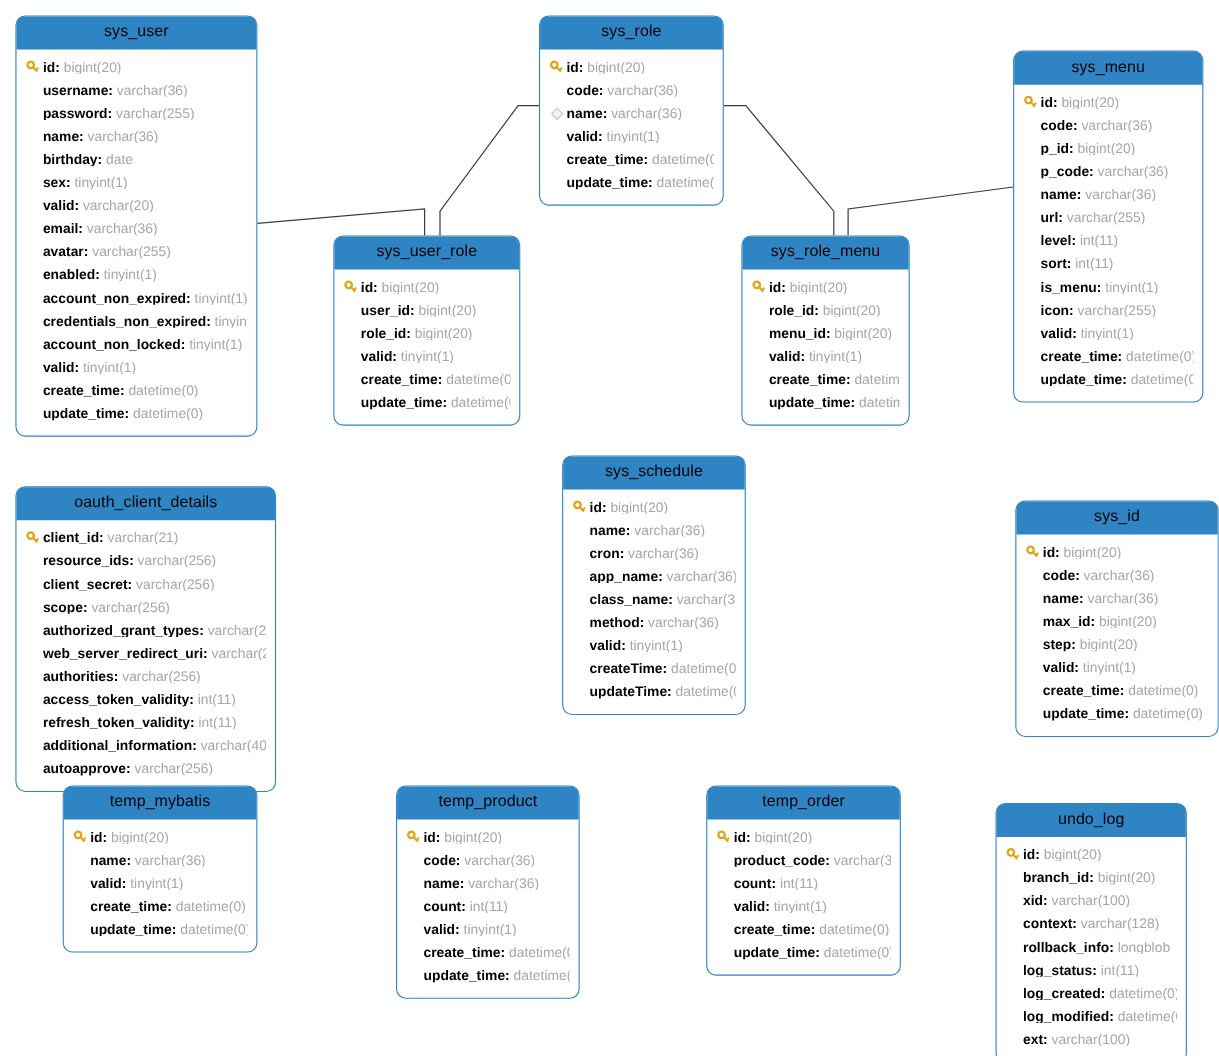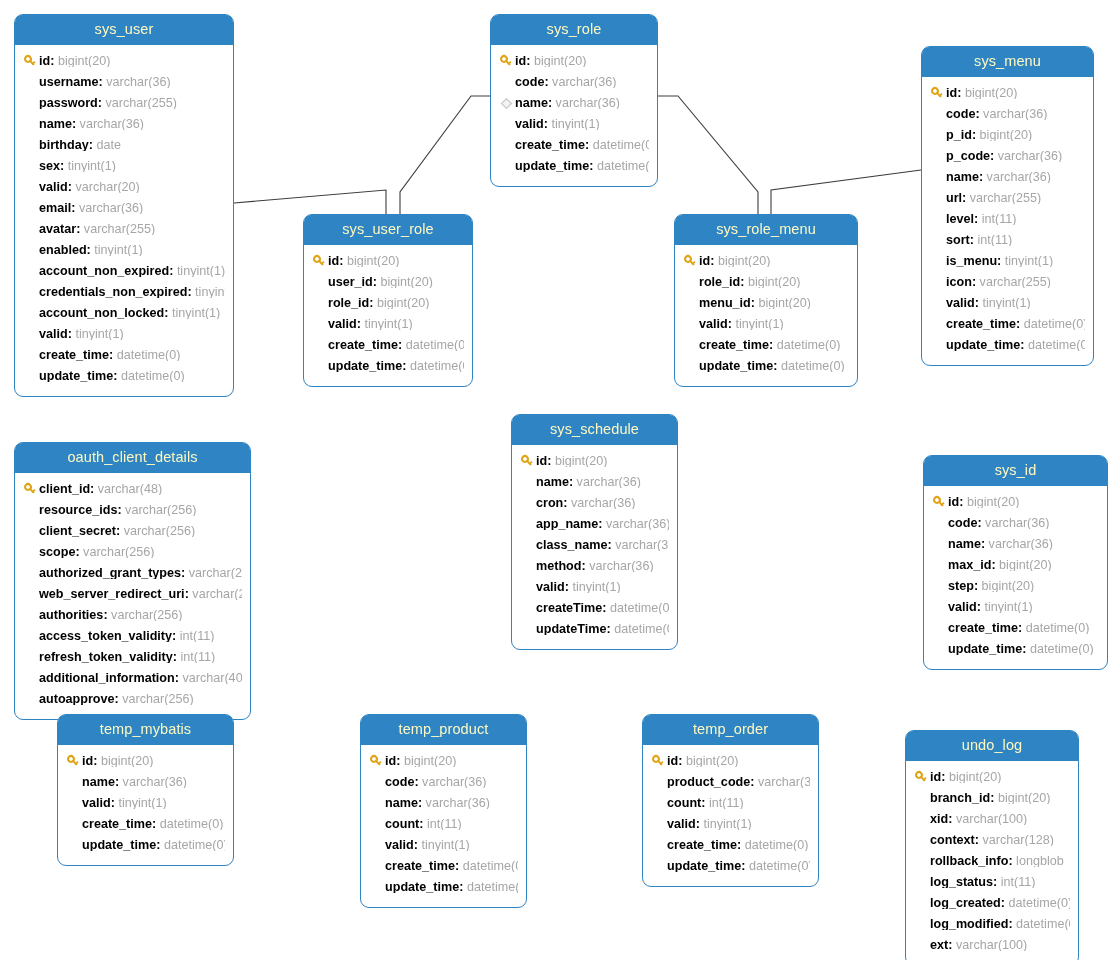--- a/index.html
+++ b/index.html
@@ -32,21 +32,21 @@
     position: absolute;
     box-sizing: border-box;
     background: #ffffff;
     border: 1.6px solid #2f84c4;
     border-radius: 9px;
     z-index: 2;
     box-shadow: 0 0 0 0 rgba(0,0,0,0);
   }
   .entity-header {
     background: #2f84c4;
-    color: #fef9c3;
+    color: #000000;
     font-size: 14.5px;
     text-align: center;
     padding: 6px 4px 7px 4px;
     border-radius: 7px 7px 0 0;
     letter-spacing: 0.1px;
     line-height: 1.15;
   }
   .entity-body {
     padding: 6px 0 9px 0;
   }
@@ -306,21 +306,21 @@
         <div class="field-row">
           <span class="field-icon"></span>
           <span class="field-text"><span class="field-name">create_time</span><span class="colon">: </span><span class="field-type">datetime(0)</span></span>
         </div>
         <div class="field-row">
           <span class="field-icon"></span>
           <span class="field-text"><span class="field-name">update_time</span><span class="colon">: </span><span class="field-type">datetime(0)</span></span>
         </div>
       </div>
     </div>
-    <div class="entity" style="left: 674px; top: 214px; width: 184px;">
+    <div class="entity" style="left: 674px; top: 214px; width: 153px;">
       <div class="entity-header">sys_role_menu</div>
       <div class="entity-body">
         <div class="field-row">
           <span class="field-icon">
             <svg width="14" height="14" viewBox="0 0 14 14">
               <g transform="rotate(-45 7 7)">
                 <circle cx="7" cy="4.1" r="2.9" fill="none" stroke="#e0a416" stroke-width="2.1"></circle>
                 <rect x="6.1" y="6.4" width="1.9" height="6.2" fill="#e0a416"></rect>
                 <rect x="6.1" y="10.0" width="4.0" height="1.7" fill="#e0a416"></rect>
               </g>
@@ -356,21 +356,21 @@
         <div class="field-row">
           <span class="field-icon">
             <svg width="14" height="14" viewBox="0 0 14 14">
               <g transform="rotate(-45 7 7)">
                 <circle cx="7" cy="4.1" r="2.9" fill="none" stroke="#e0a416" stroke-width="2.1"></circle>
                 <rect x="6.1" y="6.4" width="1.9" height="6.2" fill="#e0a416"></rect>
                 <rect x="6.1" y="10.0" width="4.0" height="1.7" fill="#e0a416"></rect>
               </g>
             </svg>
           </span>
-          <span class="field-text"><span class="field-name">client_id</span><span class="colon">: </span><span class="field-type">varchar(48)</span></span>
+          <span class="field-text"><span class="field-name">client_id</span><span class="colon">: </span><span class="field-type">varchar(21)</span></span>
         </div>
         <div class="field-row">
           <span class="field-icon"></span>
           <span class="field-text"><span class="field-name">resource_ids</span><span class="colon">: </span><span class="field-type">varchar(256)</span></span>
         </div>
         <div class="field-row">
           <span class="field-icon"></span>
           <span class="field-text"><span class="field-name">client_secret</span><span class="colon">: </span><span class="field-type">varchar(256)</span></span>
         </div>
         <div class="field-row">

